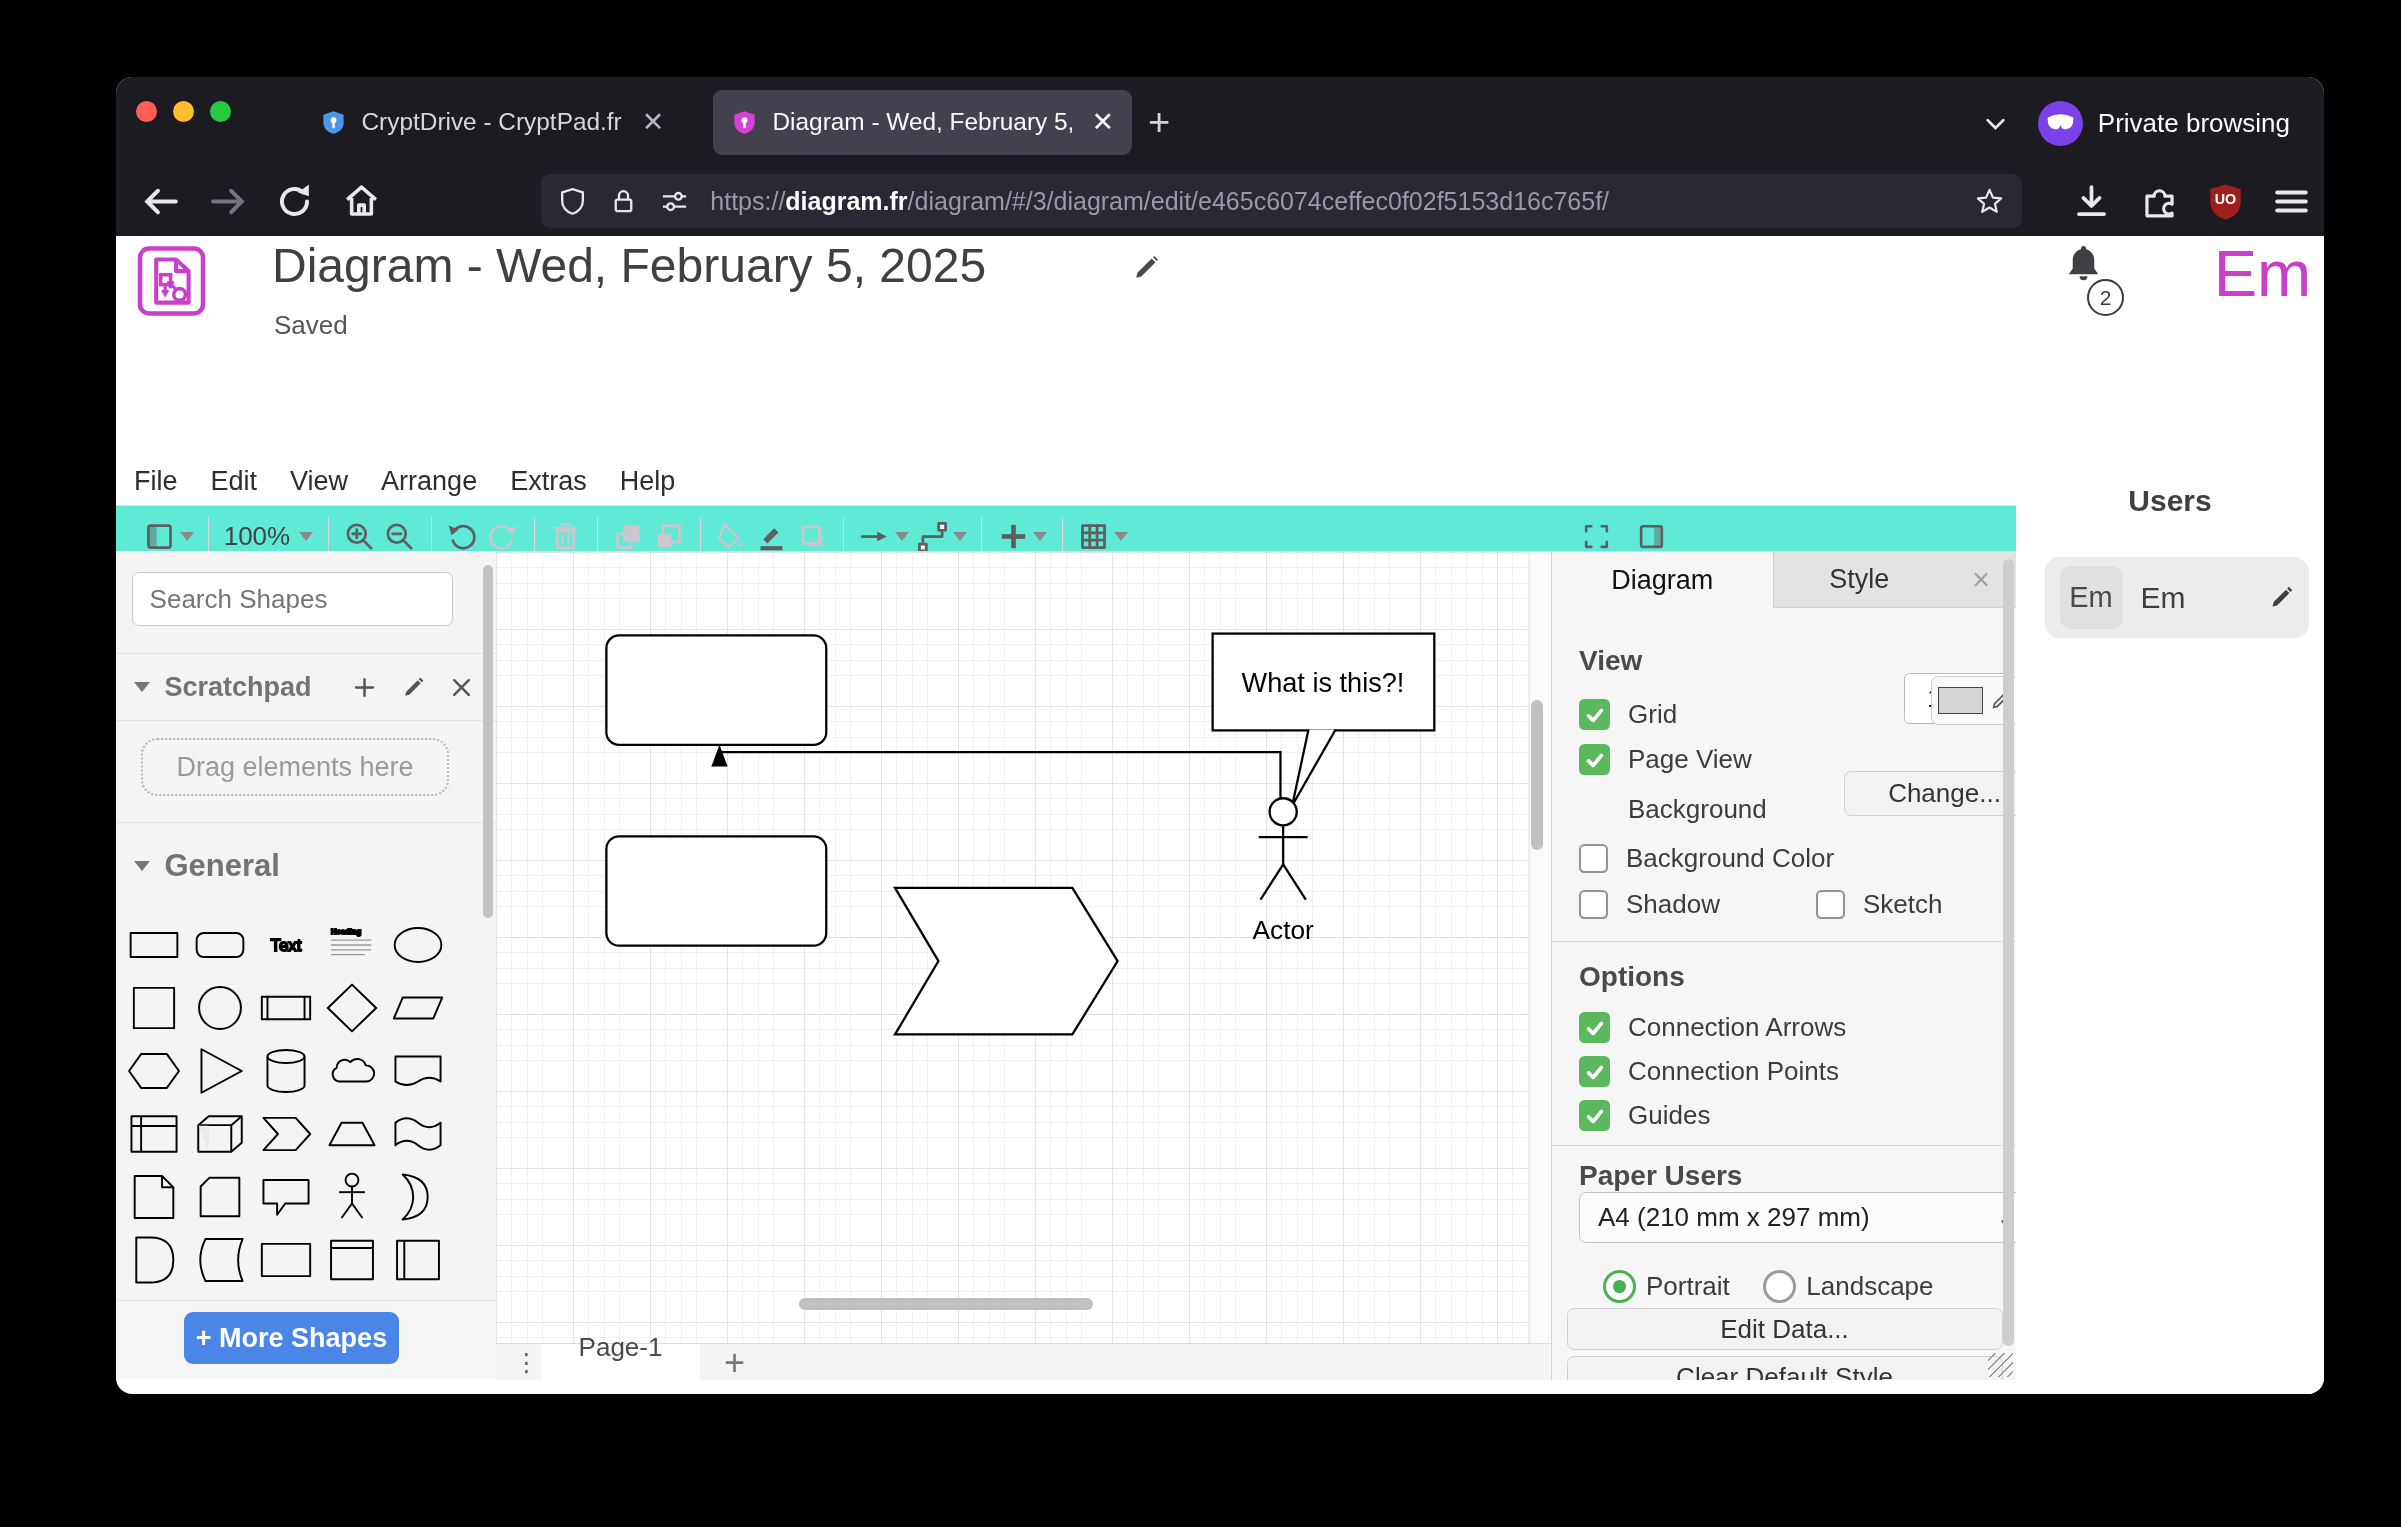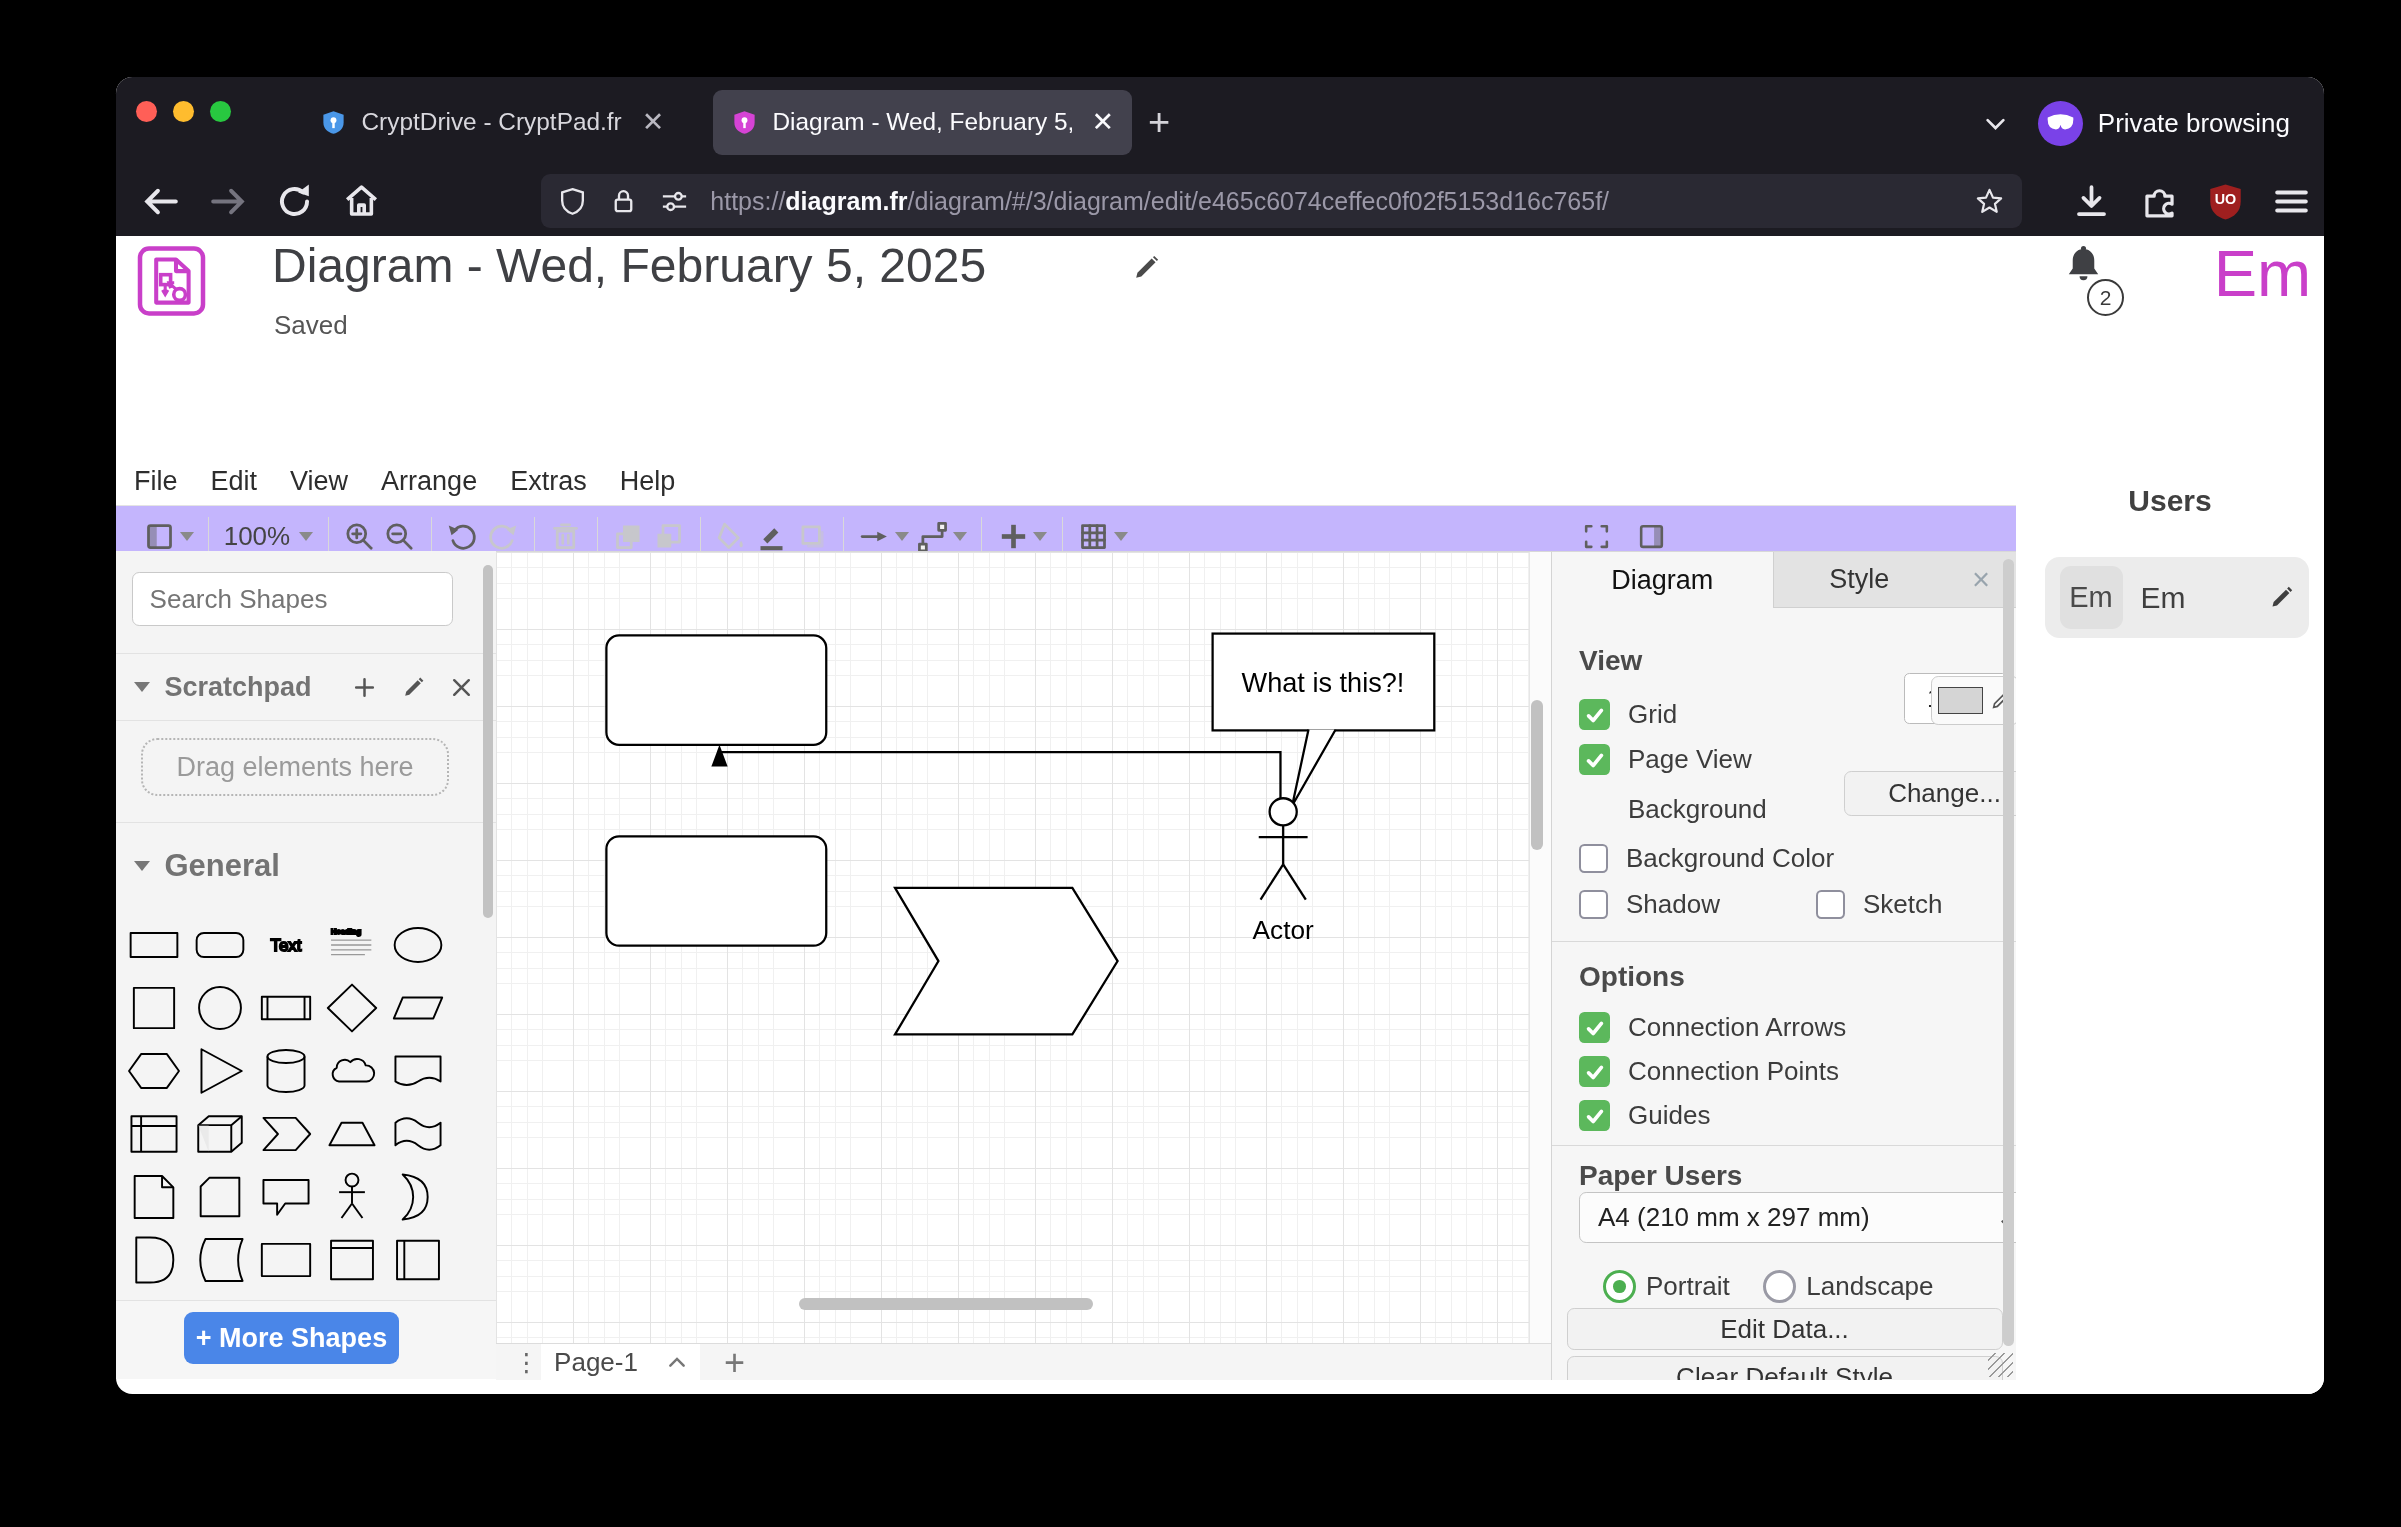--- a/index.html
+++ b/index.html
@@ -40,21 +40,21 @@
   .hbtn{position:absolute;top:300px;height:54px;border-radius:7.2px;display:flex;align-items:center;
     font-size:27px;color:#3b3b3b;padding:0 20px;gap:12.7px;background:#ececec;}
   .pink{background:#eec6ee;}
   .hbtn svg{width:27px;height:27px;}
   #countpill{position:absolute;top:299px;left:2050px;width:152px;height:56px;border:2.7px solid #3b3b3b;border-radius:11px;
     background:#fff;display:flex;align-items:center;justify-content:center;gap:11px;font-size:26px;color:#2e2e2e;}
   #countpill svg{width:31px;height:31px;}
   
   #menubar{position:absolute;left:0;top:380px;width:1435px;height:48px;background:#fff;display:flex;align-items:center;
     gap:33px;padding-left:18px;font-size:27px;color:#2d2d2d;}
-  #drawtb{position:absolute;left:0;top:428px;width:1900px;height:61px;background:#c4b5fd;border-top:0.9px solid #e4e4e4;
+  #drawtb{position:absolute;left:0;top:428px;width:1900px;height:61px;background:#5eead4;border-top:0.9px solid #e4e4e4;
     border-bottom:0.9px solid #dcdcdc;display:flex;align-items:center;padding-left:12.7px;}
   .tgroup{display:flex;align-items:center;gap:7.2px;padding:0 14.5px;}
   .tsep{width:0.9px;height:40px;background:#d9d9d9;}
   .tbtn{display:flex;align-items:center;gap:3.6px;color:#5f5f5f;}
   .tbtn svg{width:33px;height:33px;}
   .tbtn.dis{color:#c7c7cc;}
   .caret{width:0;height:0;border-left:7.2px solid transparent;border-right:7.2px solid transparent;border-top:9px solid #8a8a8a;}
   #tbzoom{font-size:26px;color:#444;margin-right:5.4px;}
   #tbright{position:absolute;right:362px;top:0;height:100%;display:flex;align-items:center;gap:23.5px;color:#5f5f5f;}
   #tbright svg{width:31px;height:31px;}
@@ -89,21 +89,21 @@
       repeating-linear-gradient(to right,#e3e3e3 0 0.9px,transparent 0.9px 77px),
       repeating-linear-gradient(to bottom,#e3e3e3 0 0.9px,transparent 0.9px 77px),
       repeating-linear-gradient(to right,#f0f0f0 0 0.9px,transparent 0.9px 15.4px),
       repeating-linear-gradient(to bottom,#f0f0f0 0 0.9px,transparent 0.9px 15.4px);}
   #shapessvg{position:absolute;left:0;top:0;}
   .vthumb{position:absolute;left:1035px;top:148px;width:11.8px;height:150px;background:#c1c1c1;border-radius:6.3px;}
   .hthumb{position:absolute;left:303px;top:746px;width:294px;height:11.8px;background:#c1c1c1;border-radius:6.3px;}
   #pagefoot{position:absolute;left:380px;top:792px;width:1055px;height:36px;background:#f5f5f5;border-top:0.9px solid #dcdcdc;}
   #kebab{position:absolute;left:18px;top:3.6px;font-size:25px;color:#666;letter-spacing:0;}
   #pagetab{position:absolute;left:45px;top:0;width:159px;height:36px;background:#fff;display:flex;align-items:center;
-    justify-content:center;gap:29px;font-size:26px;color:#4a4a4a;}
+    justify-content:center;gap:29px;font-size:26px;color:#4a4a4a;flex-direction:column;}
   #pageplus{position:absolute;left:228px;top:-1.8px;font-size:36px;color:#777;font-weight:300;}
   
   #fpanel{position:absolute;left:1435px;top:0;width:465px;height:828px;background:#f6f6f6;border-left:0.9px solid #d4d4d4;
     border-top:0.9px solid #d8d8d8;font-size:26px;color:#3c3c3c;overflow:hidden;}
   #fptabs{position:absolute;left:0;top:0;width:465px;height:56px;display:flex;}
   .fptab{display:flex;align-items:center;justify-content:center;font-size:27px;}
   #fptab-diagram{width:221px;background:#f6f6f6;color:#111;}
   #fptab-style{width:172px;background:#e3e3e3;border-left:0.9px solid #d0d0d0;border-bottom:0.9px solid #d0d0d0;color:#333;}
   #fptab-close{width:72px;background:#e3e3e3;border-bottom:0.9px solid #d0d0d0;color:#98a4ad;font-size:31px;}
   .fphead{position:absolute;left:27px;font-weight:700;color:#4a4a4a;font-size:28px;}

